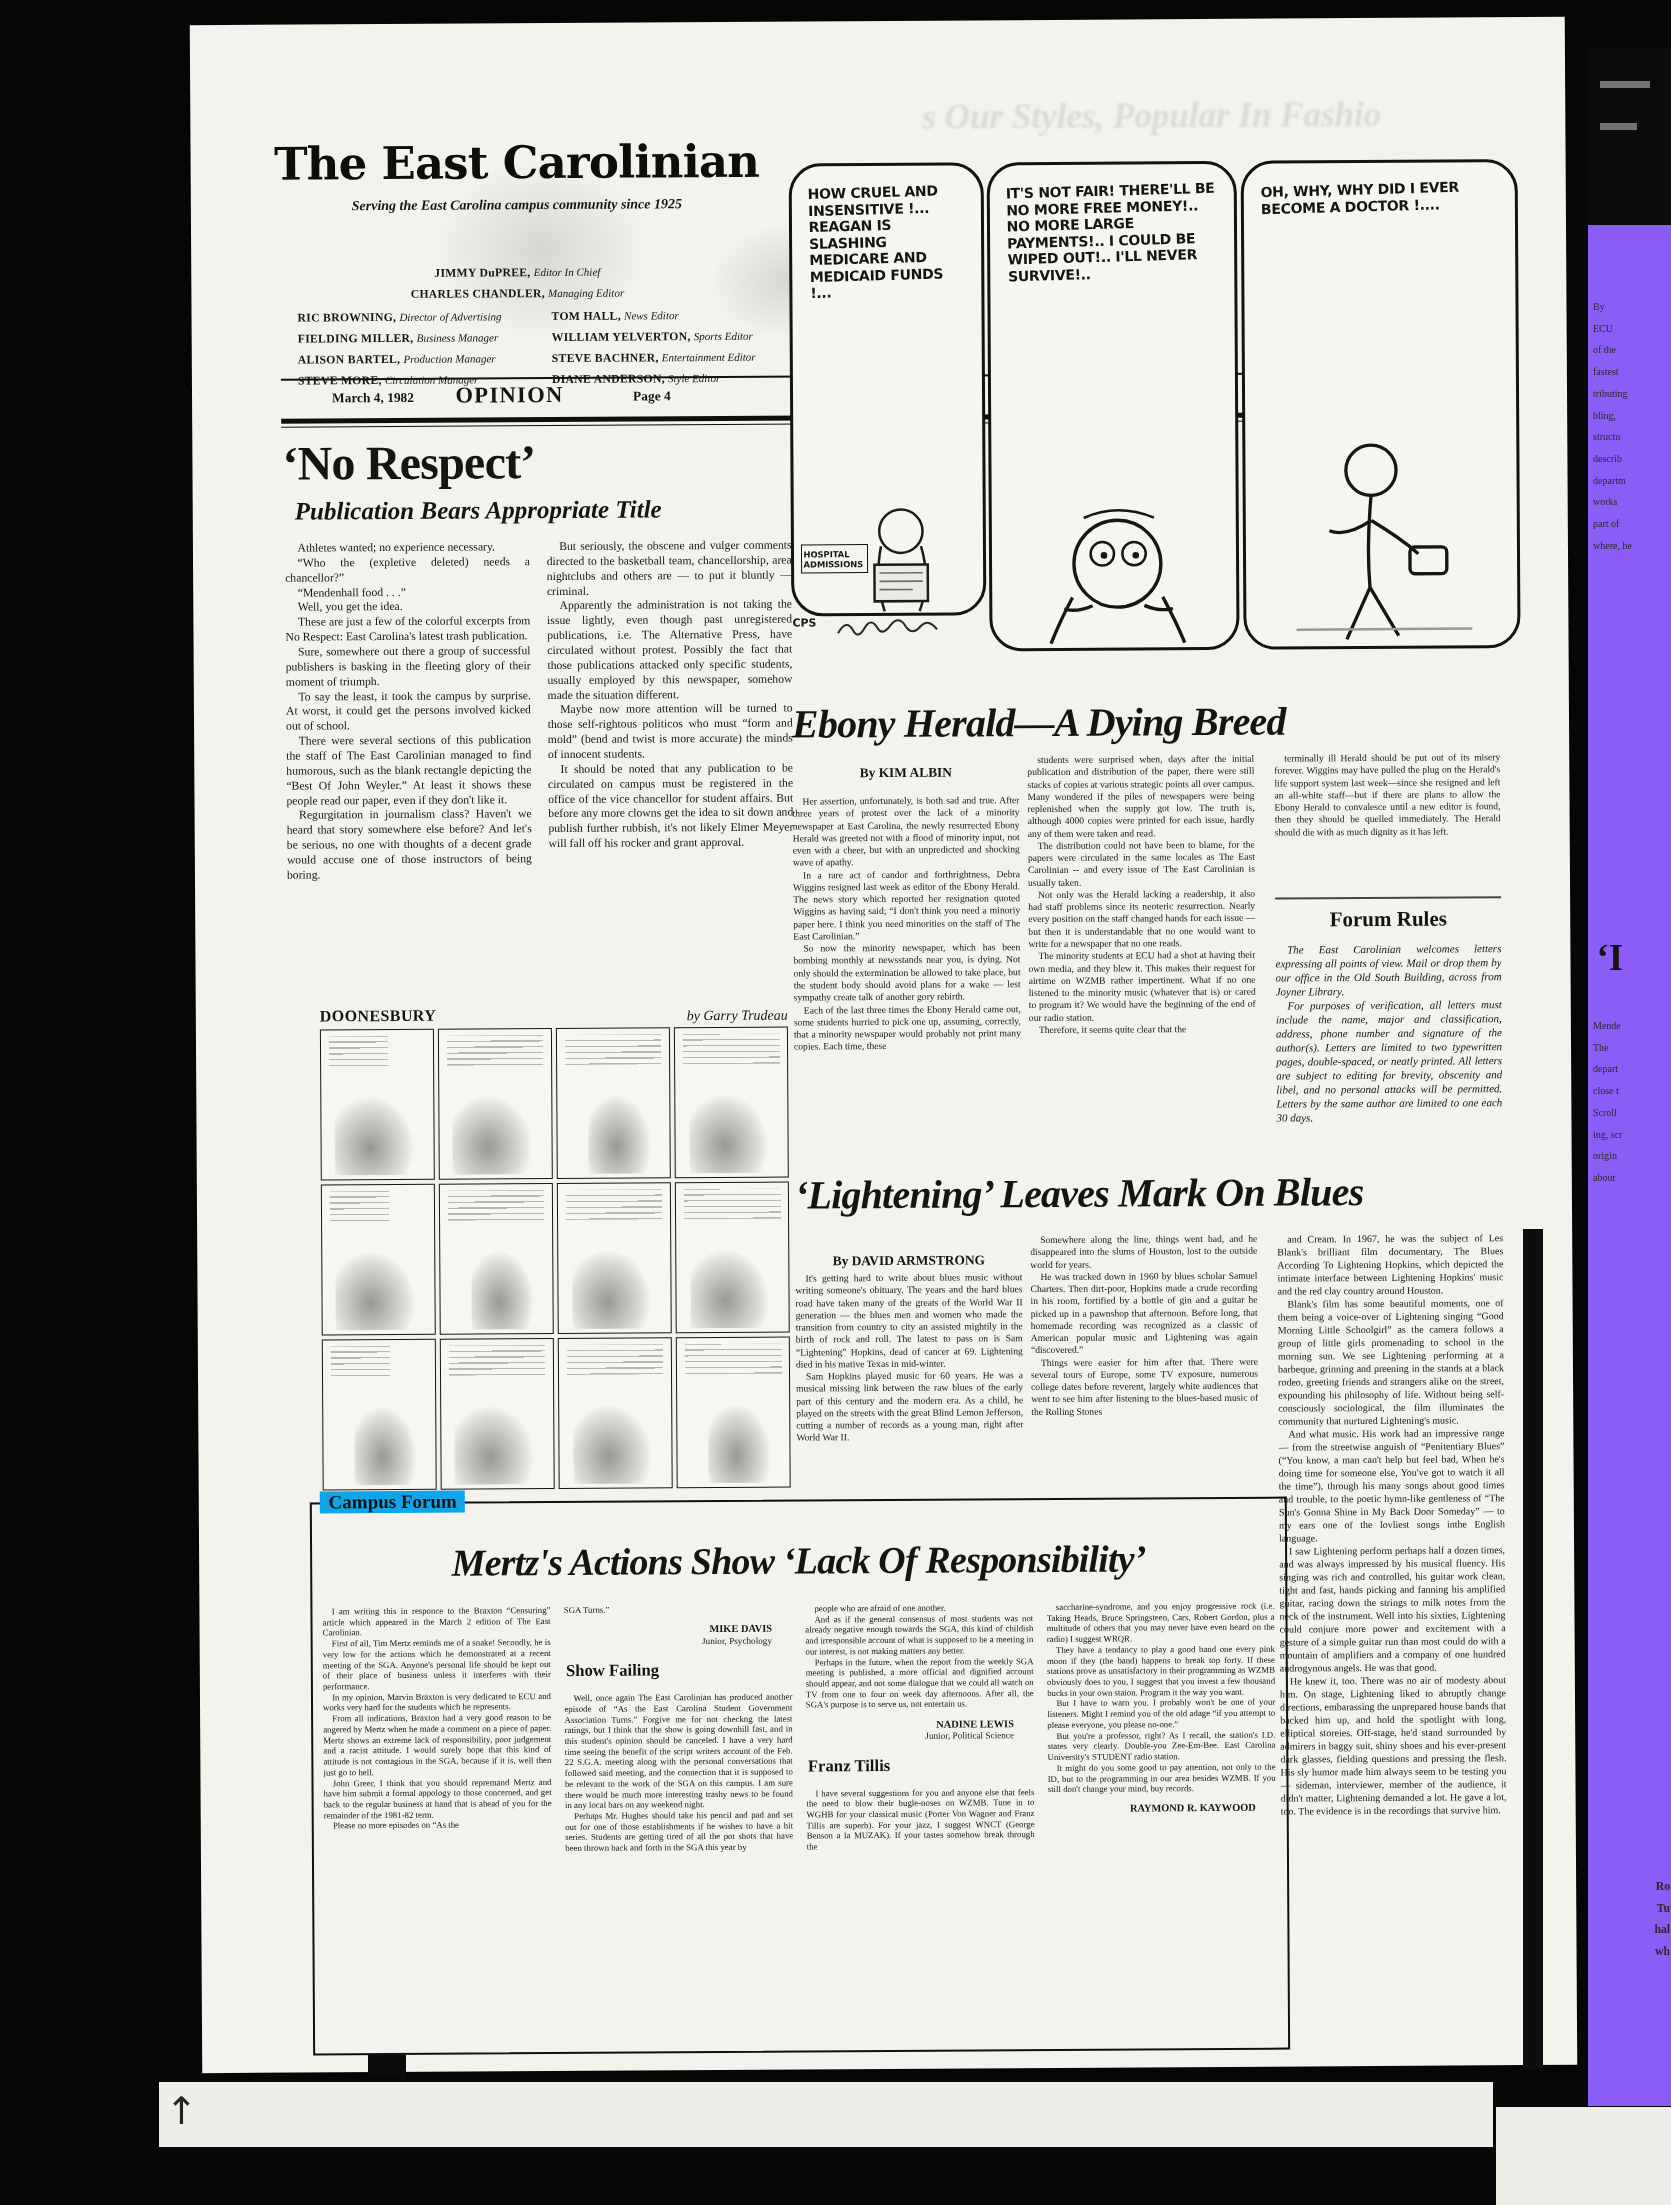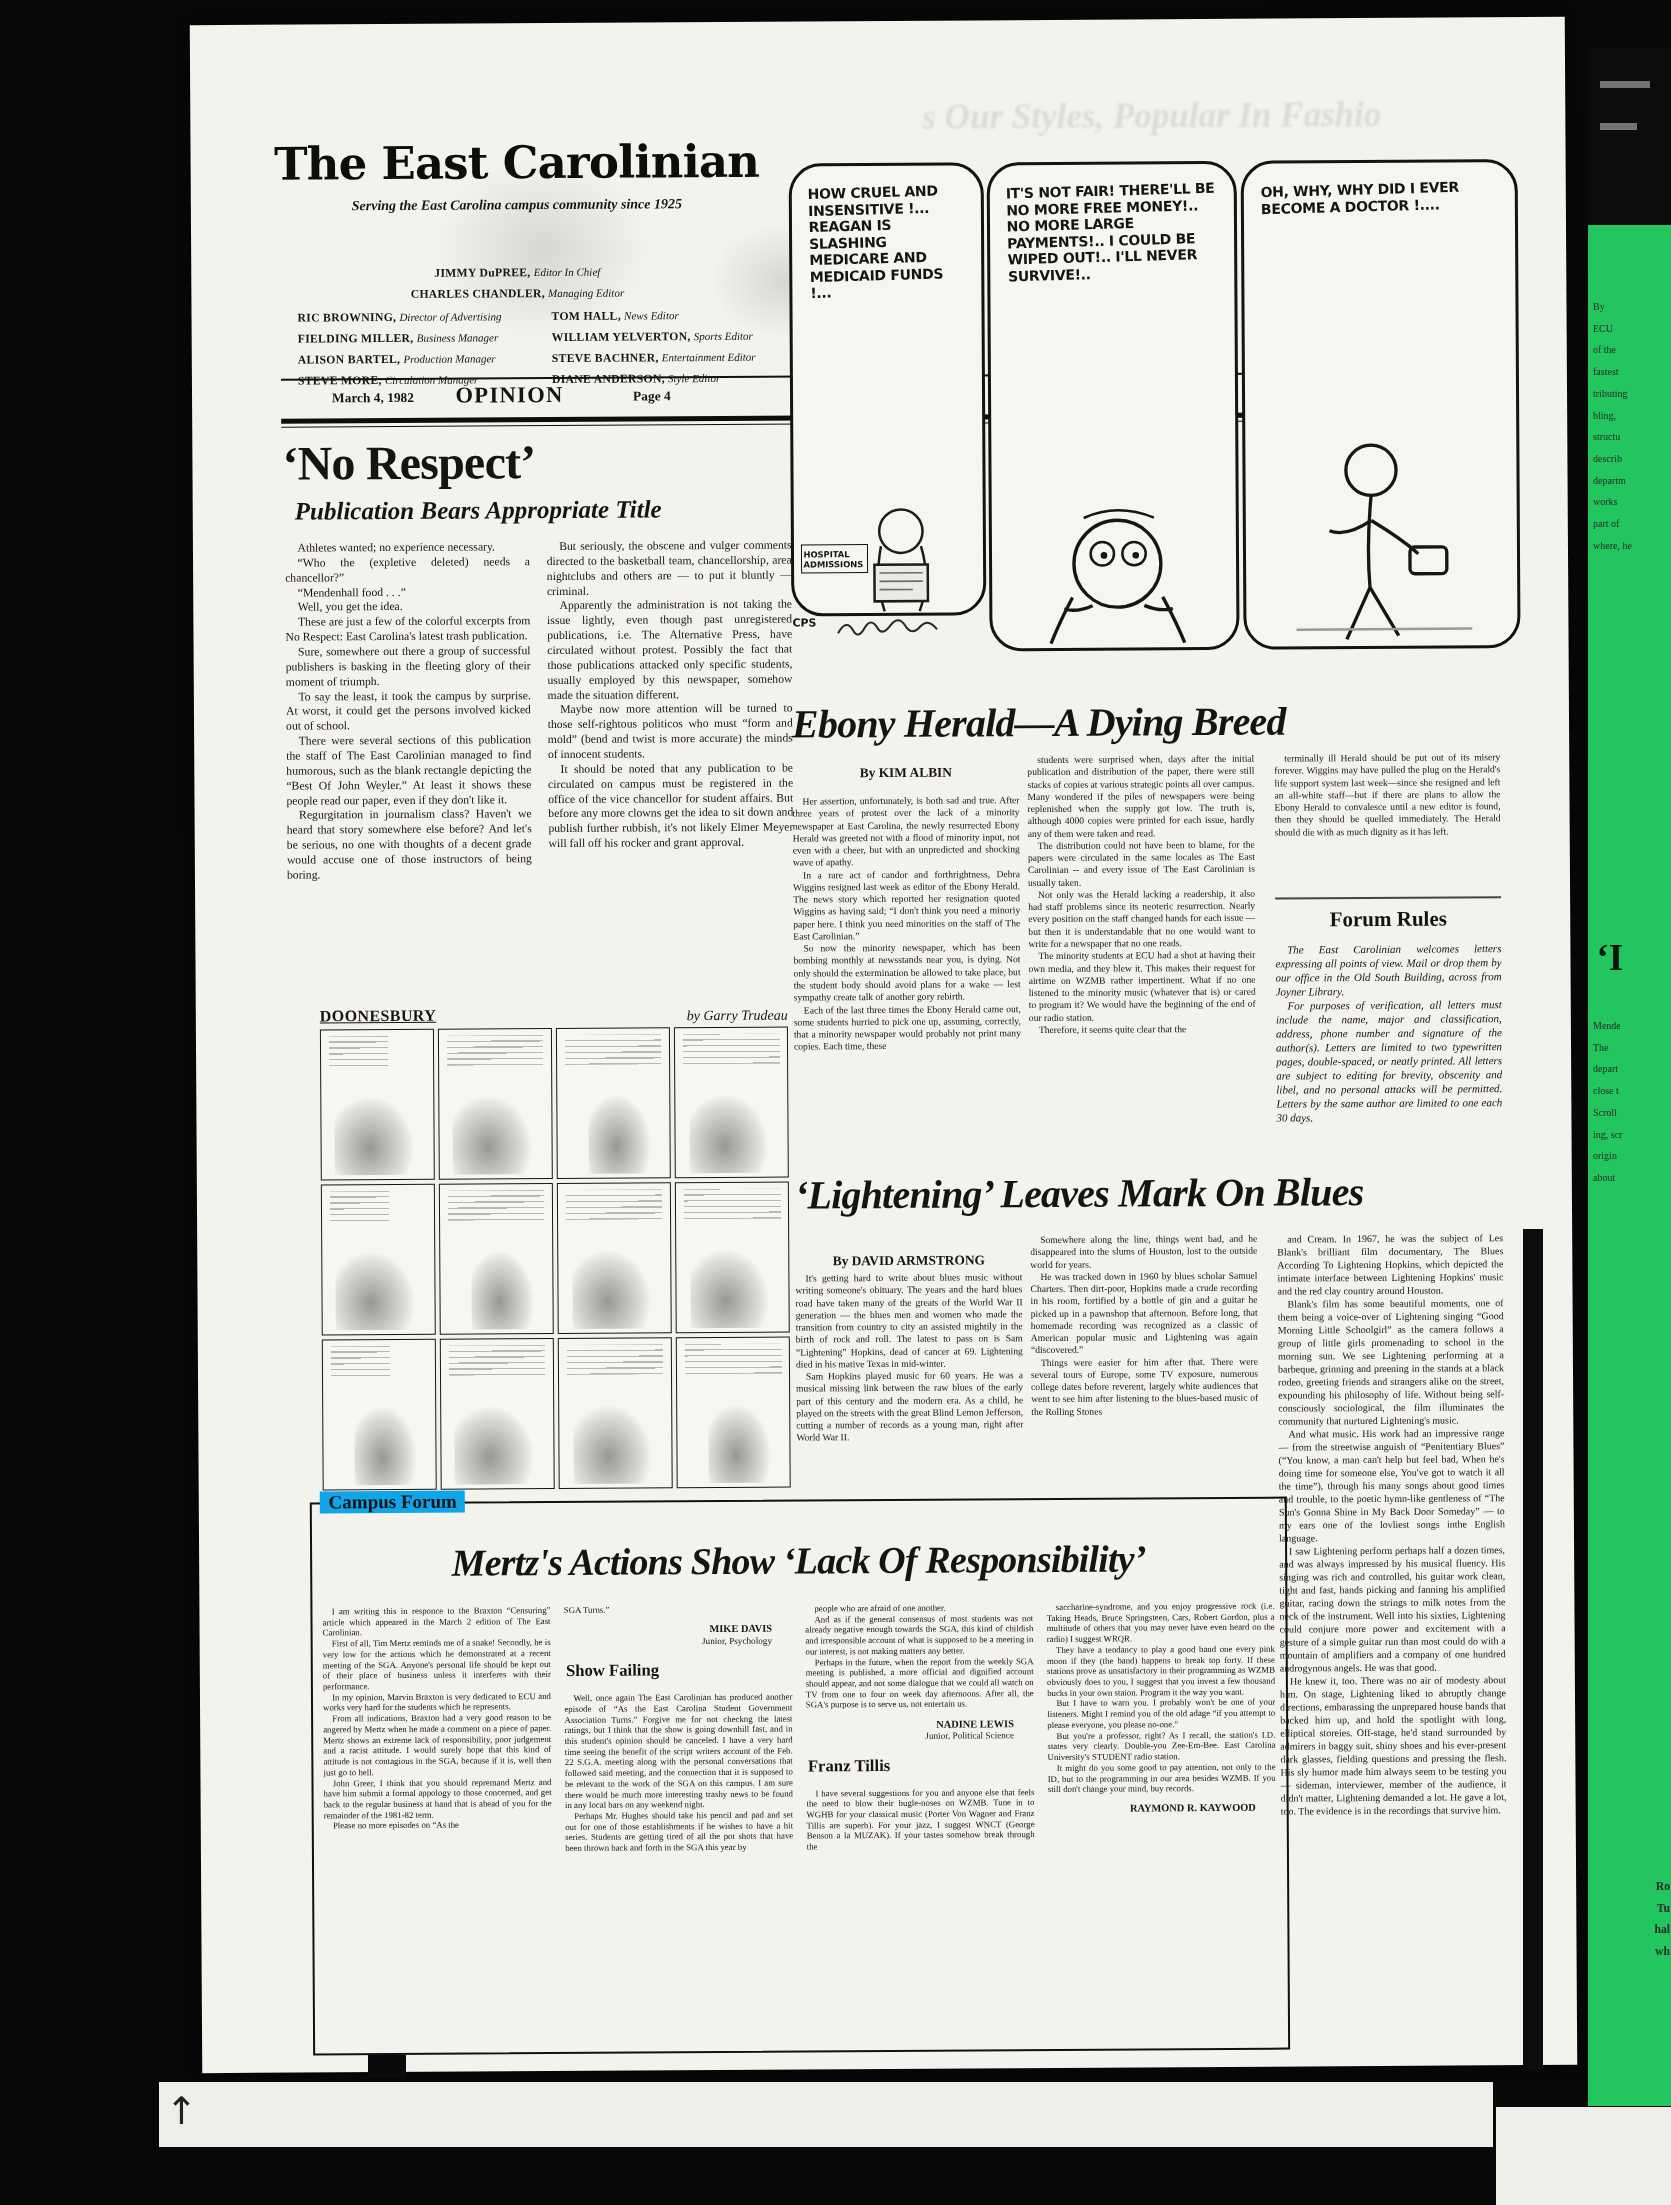--- a/index.html
+++ b/index.html
@@ -3,21 +3,21 @@
 <meta charset="utf-8">
 <style>
   html,body{margin:0;padding:0;}
   body{width:1672px;height:2205px;position:relative;background:#080808;overflow:hidden;
        font-family:"Liberation Serif", serif;color:#161412;}
   .abs{position:absolute;}
   
   #page{position:absolute;left:196px;top:21px;width:1375px;height:2048px;background:#f4f2ed;
         transform:rotate(-0.35deg);box-shadow:0 0 15px rgba(0,0,0,.6);}
   #fold-bar{position:absolute;left:1523px;top:1229px;width:20px;height:841px;background:#0d0d0d;}
-  #sliver{position:absolute;left:1588px;top:48px;width:84px;height:2058px;background:#22c55e;overflow:hidden;}
+  #sliver{position:absolute;left:1588px;top:48px;width:84px;height:2058px;background:#8b5cf6;overflow:hidden;}
   #sliver-black{position:absolute;left:0;top:0;width:84px;height:177px;background:#0c0c0c;}
   #sliver-black i{position:absolute;left:11.7px;top:33px;width:50px;height:6.7px;background:#d8d8d2;opacity:.5;}
   #sliver-black i+i{top:75px;width:37px;}
   #bottom-strip{position:absolute;left:159px;top:2082px;width:1334px;height:65px;background:#efede8;}
   #bottom-right{position:absolute;left:1496px;top:2107px;width:176px;height:99px;background:#efede8;}
   #black-square{position:absolute;left:368px;top:2055px;width:38px;height:23.4px;background:#0b0b0b;}
   #scan-arrow{position:absolute;left:6.7px;top:6.7px;font:400 38px "DejaVu Sans",sans-serif;color:#222;}
   
   #ghost-headline{left:619px;top:77px;width:685px;text-align:center;font:700 italic 35px "Liberation Serif",serif;
      color:rgba(70,70,70,.14);filter:blur(0.9px);white-space:nowrap;}
@@ -38,21 +38,21 @@
   #bar-section{left:209px;top:359px;width:217px;text-align:center;font:700 22.6px "Liberation Serif",serif;letter-spacing:1.3px;}
   #bar-page{left:441px;top:366px;font:700 13.4px "Liberation Serif",serif;}
   #bar-rule-bottom{left:89px;top:394px;width:1162px;height:2.5px;border-top:5px solid #0d0d0d;border-bottom:1.7px solid #0d0d0d;}
   
   #ed-headline{left:90px;top:411px;font:700 48px "Liberation Serif",serif;letter-spacing:-0.8px;}
   #ed-subhead{left:102px;top:473px;font:700 italic 25px "Liberation Serif",serif;}
   .bodycol p{margin:0;text-align:justify;text-indent:12.5px;}
   #ed-cols{left:92px;top:517px;width:507px;height:465px;display:flex;gap:16.7px;overflow:hidden;}
   #ed-cols .bodycol{width:245px;font-size:11.7px;line-height:1.27;}
   
-  #db-label{left:124px;top:983px;font:700 16px "Liberation Serif",serif;letter-spacing:0.4px;text-decoration:underline;}
+  #db-label{left:124px;top:983px;font:700 16px "Liberation Serif",serif;letter-spacing:0.4px;}
   #db-byline{left:401px;top:986px;width:191px;text-align:right;font:italic 14px "Liberation Serif",serif;}
   #db-grid{left:124px;top:1005px;width:468px;height:461px;display:grid;grid-template-columns:repeat(4,1fr);
            grid-template-rows:repeat(3,1fr);gap:4.2px;}
   .dpanel{border:1.7px solid #151515;background:#f8f6f1;position:relative;overflow:hidden;}
   .dpanel::before{content:"";position:absolute;top:5.9px;left:7.5px;right:7.5px;height:30px;
      background:repeating-linear-gradient(0deg,rgba(20,20,20,.28) 0 1.3px,transparent 1.3px 5.9px);}
   .dpanel::after{content:"";position:absolute;bottom:4.2px;left:12%;width:70%;height:52%;
      background:radial-gradient(ellipse at 45% 65%,rgba(20,20,20,.42),rgba(20,20,20,.10) 58%,transparent 72%);}
   .dpanel:nth-child(3n)::after{left:28%;width:55%;}
   .dpanel:nth-child(4n+1)::before{right:40%;}

